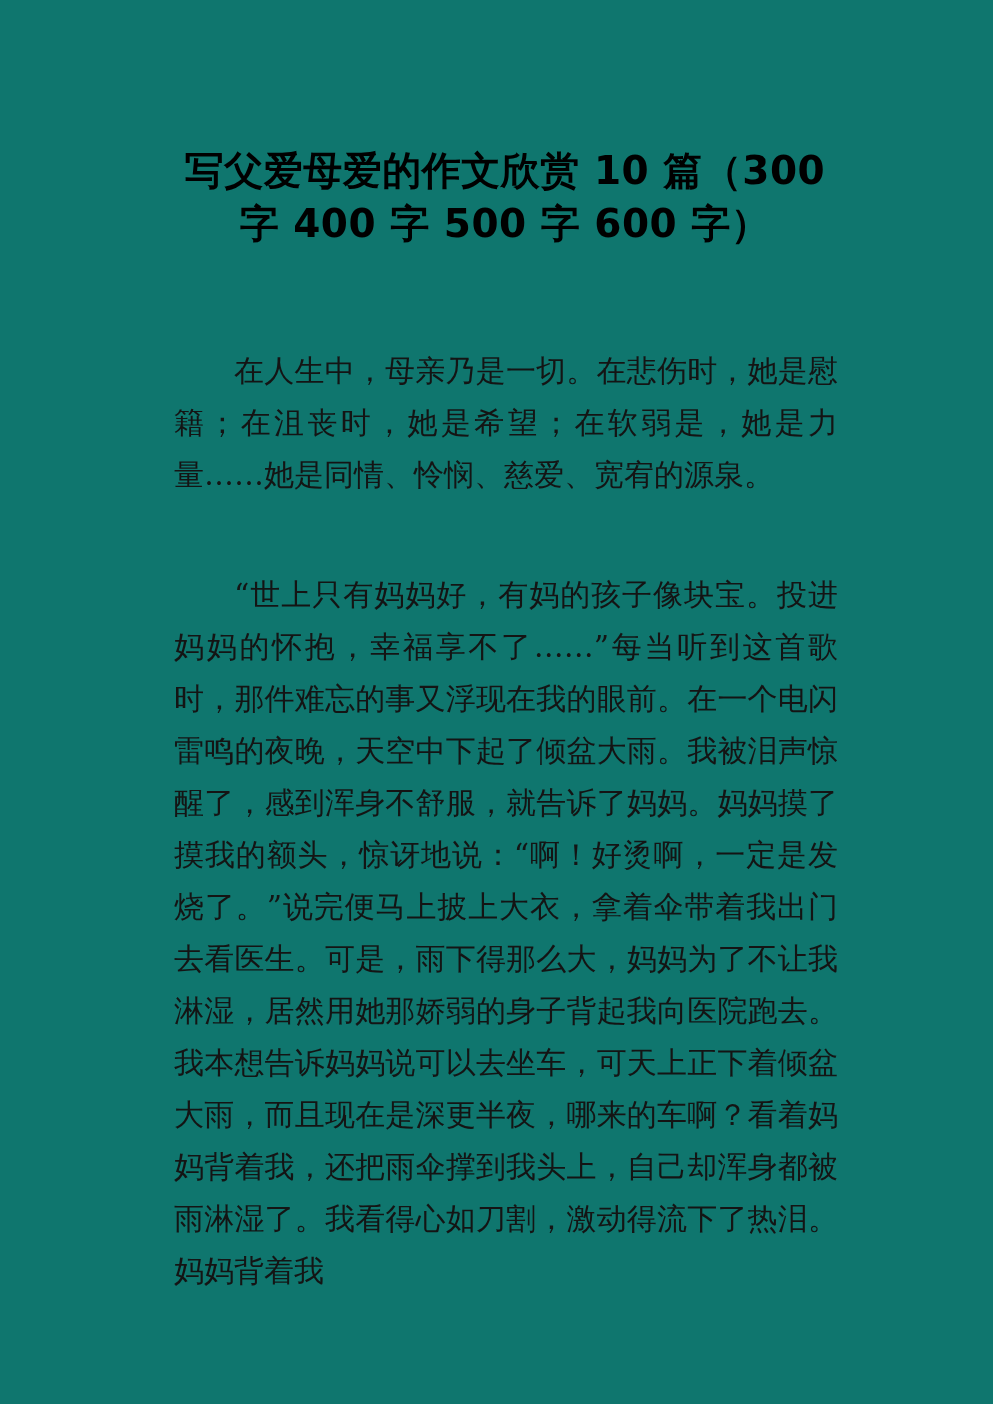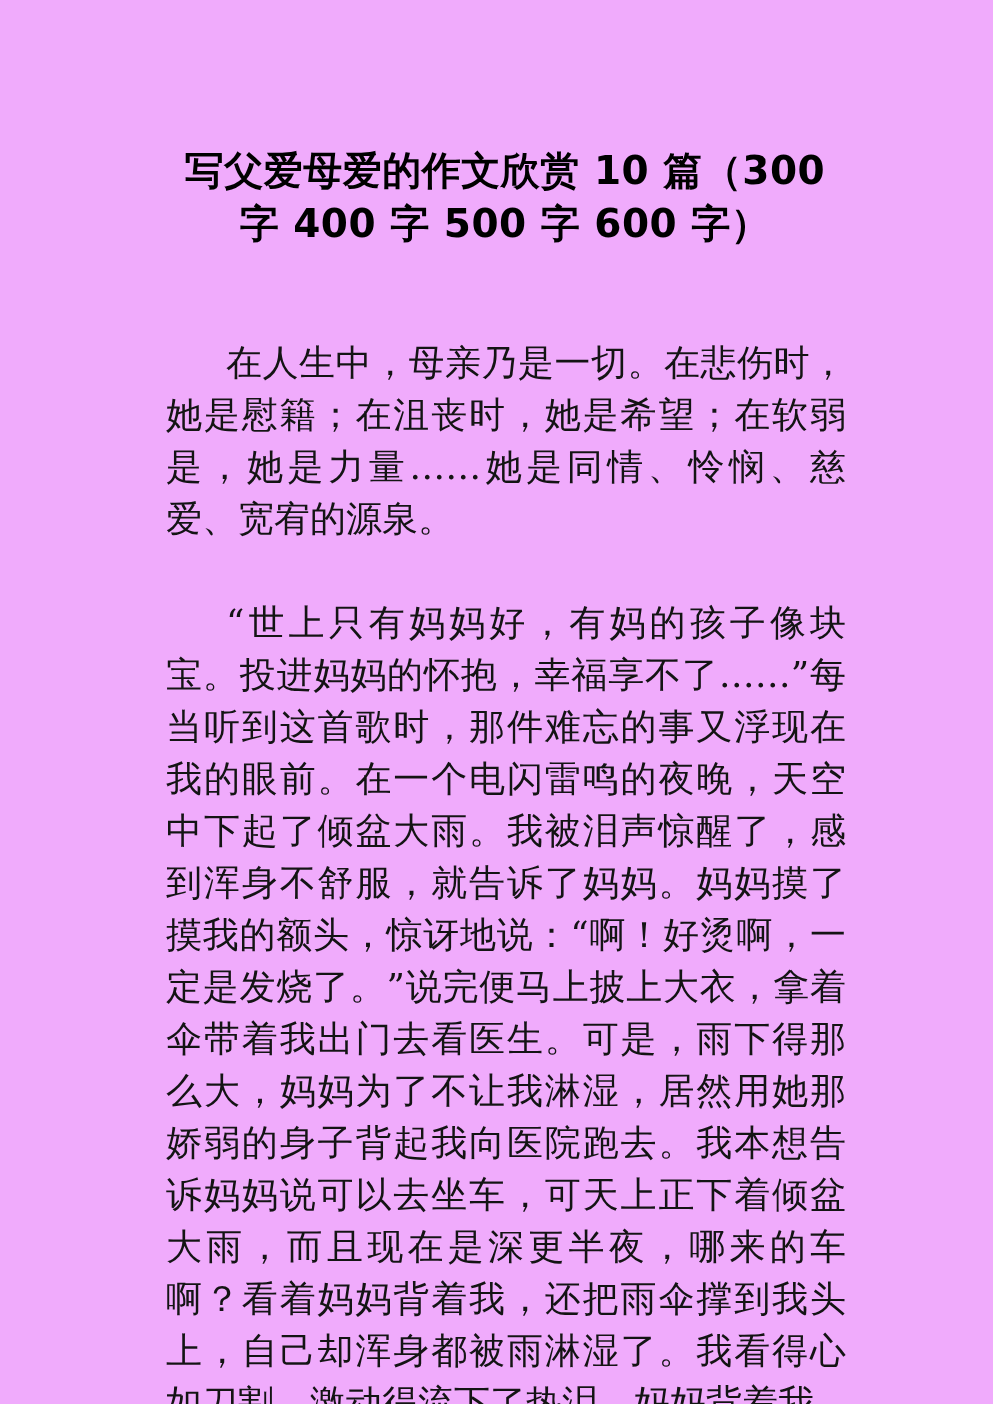--- a/index.html
+++ b/index.html
@@ -13,21 +13,21 @@
     overflow: hidden;
     font-family: "DejaVu Serif", serif;
     color: #000000;
     -webkit-font-smoothing: antialiased;
   }
 
   .page {
     position: relative;
     width: 993px;
     height: 1404px;
-    background: #f0abfc;
+    background: #0f766e;
     box-sizing: border-box;
   }
 
   
   .doc-title {
     position: absolute;
     left: 163px;
     top: 118px;
     width: 684px;
     text-align: center;
@@ -52,27 +52,27 @@
     font-family: "DejaVu Serif", "Liberation Serif", serif;
     font-size: 25px;
     line-height: 52px;
     text-indent: 50px;
     color: #1a1a1a;
     margin: 0 0 1px 0;
   }
 
   .para {
     font-family: "DejaVu Serif", "Liberation Serif", serif;
-    font-size: 36px;
+    font-size: 30px;
     line-height: 52px;
     text-align: justify;
     text-justify: inter-character;
     text-indent: 60px;
     color: #141414;
-    margin: 0;
+    margin: 8px;
     word-break: break-all;
   }
 
   .gap-sm { height: 52px; }
   .gap-md { height: 52px; }
 
   
   .body-block { max-height: 1120px; overflow: hidden; }
 </style>
 </head>

